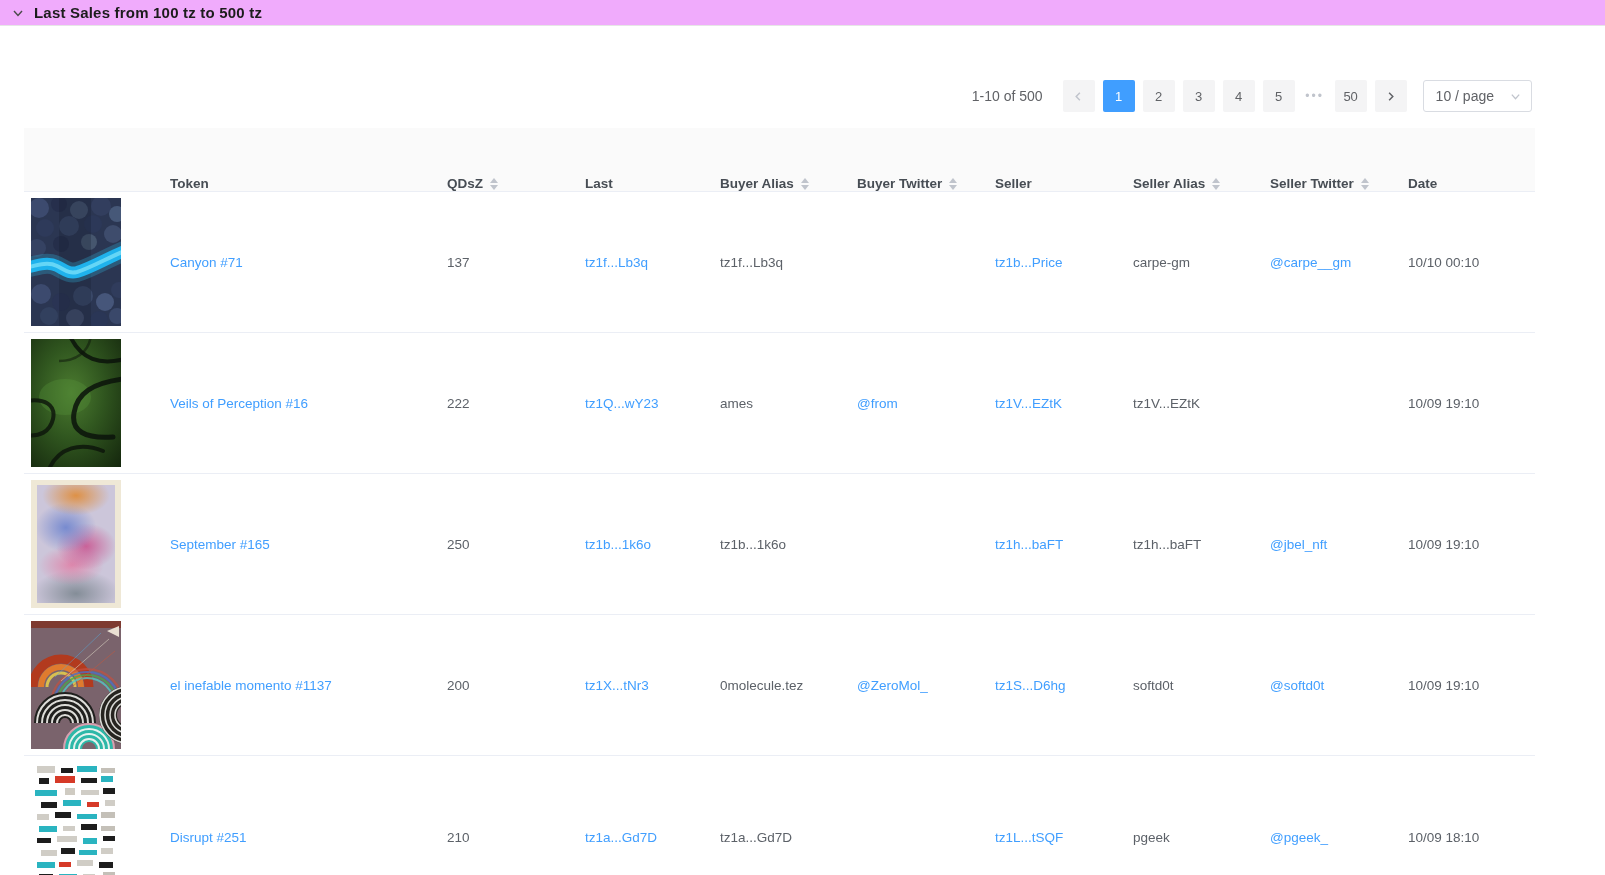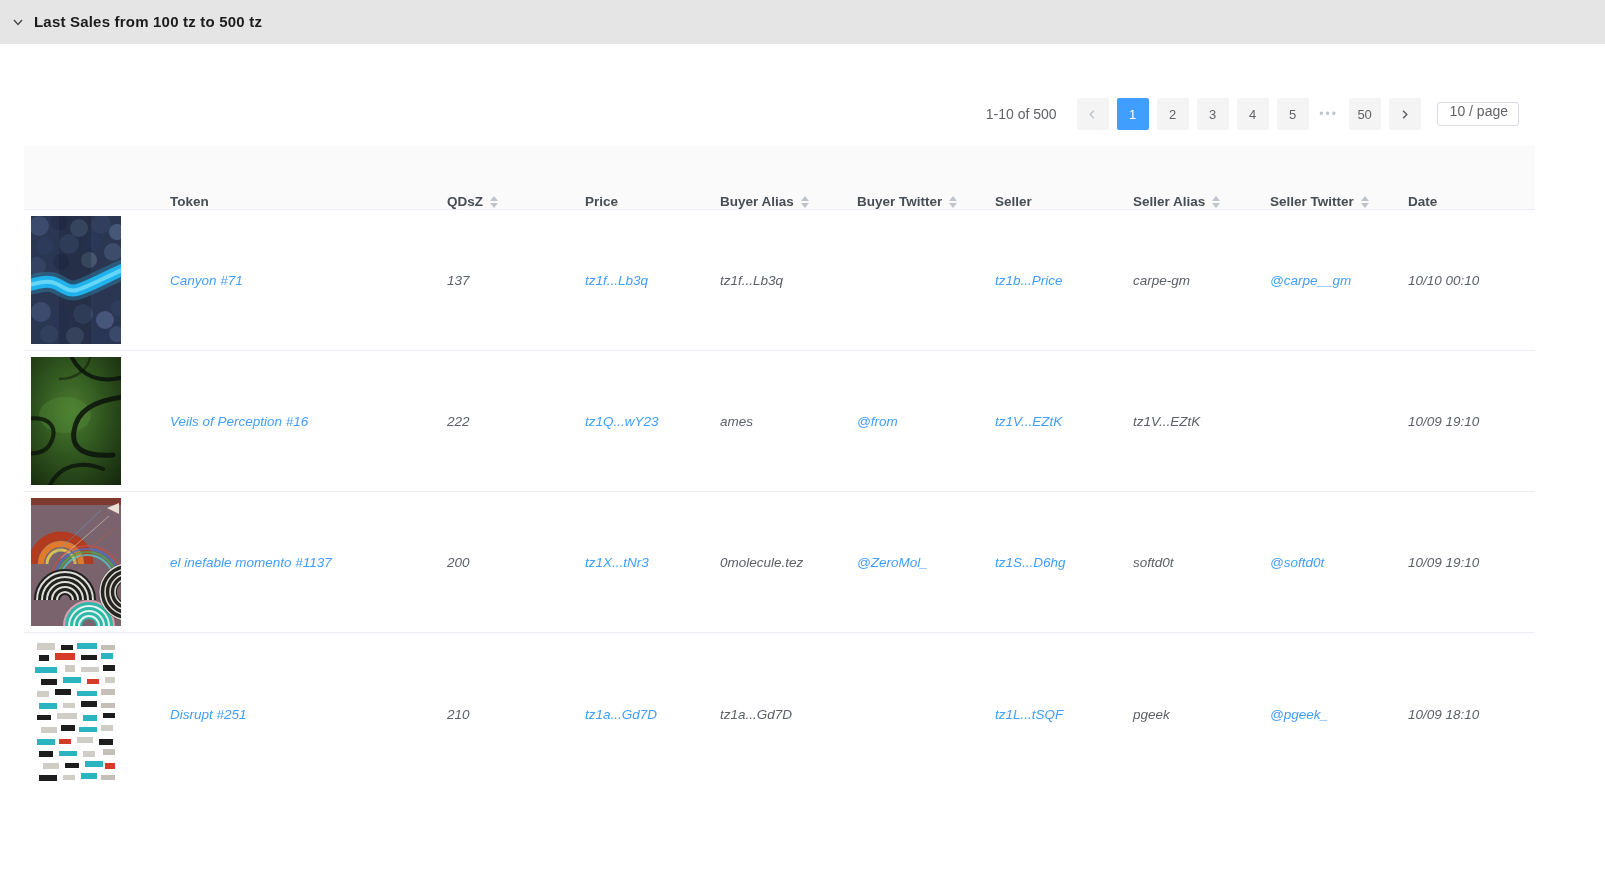--- a/index.html
+++ b/index.html
@@ -1,56 +1,56 @@
 <!DOCTYPE html>
 <html><head>
 <meta charset="utf-8">
 <style>
   * { box-sizing: border-box; margin: 0; padding: 0; }
   html,body { width:1605px; height:875px; overflow:hidden; background:#fff;
     font-family:"Liberation Sans", sans-serif; color:#606266; }
 
   
-  .topbar { height:44px; background:#e5e5e5; border-bottom:1px solid #e6e6e6;
+  .topbar { height:26px; background:#f0abfc; border-bottom:1px solid #e6e6e6;
     display:flex; align-items:center; padding:0 10px; }
   .topbar .chev { display:flex; align-items:center; margin:0 10px 0 2px; cursor:pointer; }
   .topbar .title { font-size:15px; font-weight:700; color:#1c1c1c; letter-spacing:.2px; }
 
   
   .content { margin-left:24px; width:1511px; }
 
   
   .pagination { display:flex; justify-content:flex-end; align-items:center;
-    margin:54px 16px 16px 0; font-size:14px; }
+    margin:54px 3px 16px 0; font-size:14px; }
   .pagination .total { margin-right:16px; color:#606266; }
   .pbtn { min-width:32px; height:32px; margin:0 4px; border-radius:2px; background:#f4f4f5;
     color:#606266; display:inline-flex; align-items:center; justify-content:center;
     font-size:13px; cursor:pointer; user-select:none; }
   .pbtn.active { background:#409eff; color:#fff; }
   .pbtn.arrow svg { display:block; }
   .pbtn.disabled { cursor:default; }
   .p-ellipsis { background:transparent; color:#c0c4cc; font-size:12px; letter-spacing:2px;
     min-width:24px; }
-  .size-select { height:24px; margin-left:12px; border:1px solid #d9dce2; border-radius:3px;
+  .size-select { height:32px; margin-left:12px; border:1px solid #d9dce2; border-radius:3px;
     background:#fff; display:inline-flex; align-items:center; gap:16px; padding:0 10px 0 12px;
-    color:#606266; cursor:pointer;flex-direction:column; }
+    color:#606266; cursor:pointer; }
 
   
   table { width:100%; border-collapse:collapse; table-layout:fixed; }
   thead th { background:#fafafa; height:37px; text-align:left; font-weight:600;
     color:#474d54; font-size:13.5px; padding:0 6px 0 0; border-bottom:1px solid #ebeef5; }
   th .th-inner { display:flex; align-items:center; gap:7px;margin-top:48px; }
   .caret { display:inline-flex; flex-direction:column; gap:2px; cursor:pointer; }
   .caret i { display:block; width:0; height:0; border-left:4px solid transparent;
     border-right:4px solid transparent; }
   .caret .up   { border-bottom:5px solid #c0c4cc; }
   .caret .down { border-top:5px solid #c0c4cc; }
 
   tbody td { border-bottom:1px solid #ebeef5; height:140px; padding:0 6px 0 0;
-    font-size:13.5px; color:#5c6168; vertical-align:middle;font-style:italic; }
+    font-size:13.5px; color:#5c6168; vertical-align:middle; }
   tbody tr:last-child td { border-bottom:0; }
   a.lnk { color:#409eff; text-decoration:none; cursor:pointer; }
 
   .thumb { width:90px; height:128px; margin:6px 0 6px 7px; overflow:hidden;
     position:relative; cursor:pointer; }
   .thumb svg { display:block; width:90px; height:100%; }
   .thumb-tall { height:150px; }
 
   
   .thumb-september { background:#efe8d6; }
@@ -135,21 +135,21 @@
             <span class="th-inner">
               <span>QDsZ</span>
               <span class="caret">
                 <i class="up"></i>
                 <i class="down"></i>
               </span>
             </span>
           </th>
         <th>
             <span class="th-inner">
-              <span>Price</span>
+              <span>Last</span>
             </span>
           </th>
         <th>
             <span class="th-inner">
               <span>Buyer Alias</span>
               <span class="caret">
                 <i class="up"></i>
                 <i class="down"></i>
               </span>
             </span>
@@ -266,20 +266,34 @@
         <td>222</td>
         <td><a class="lnk">tz1Q...wY23</a></td>
         <td>ames</td>
         <td><a class="lnk">@from</a></td>
         <td><a class="lnk">tz1V...EZtK</a></td>
         <td>tz1V...EZtK</td>
         <td><a class="lnk"></a></td>
         <td>10/09 19:10</td>
       </tr>
 
+      <tr>
+        <td>
+            <div class="thumb thumb-september"></div>
+          </td>
+        <td><a class="lnk">September #165</a></td>
+        <td>250</td>
+        <td><a class="lnk">tz1b...1k6o</a></td>
+        <td>tz1b...1k6o</td>
+        <td><a class="lnk"></a></td>
+        <td><a class="lnk">tz1h...baFT</a></td>
+        <td>tz1h...baFT</td>
+        <td><a class="lnk">@jbel_nft</a></td>
+        <td>10/09 19:10</td>
+      </tr>
 
       <tr>
         <td>
             <div class="thumb">
           <svg viewBox="0 0 90 128" preserveAspectRatio="none">
             <rect width="90" height="128" fill="#7a636c"></rect>
             <rect width="90" height="7" fill="#7e3a30"></rect>
             <polygon points="76,10 88,5 88,16" fill="#e9dfd2"></polygon>
             <path d="M2,66 A28,28 0 0 1 58,66" fill="none" stroke="#b23a1e" stroke-width="9"></path>
             <path d="M10,66 A20,20 0 0 1 50,66" fill="none" stroke="#e07b2e" stroke-width="6"></path>

